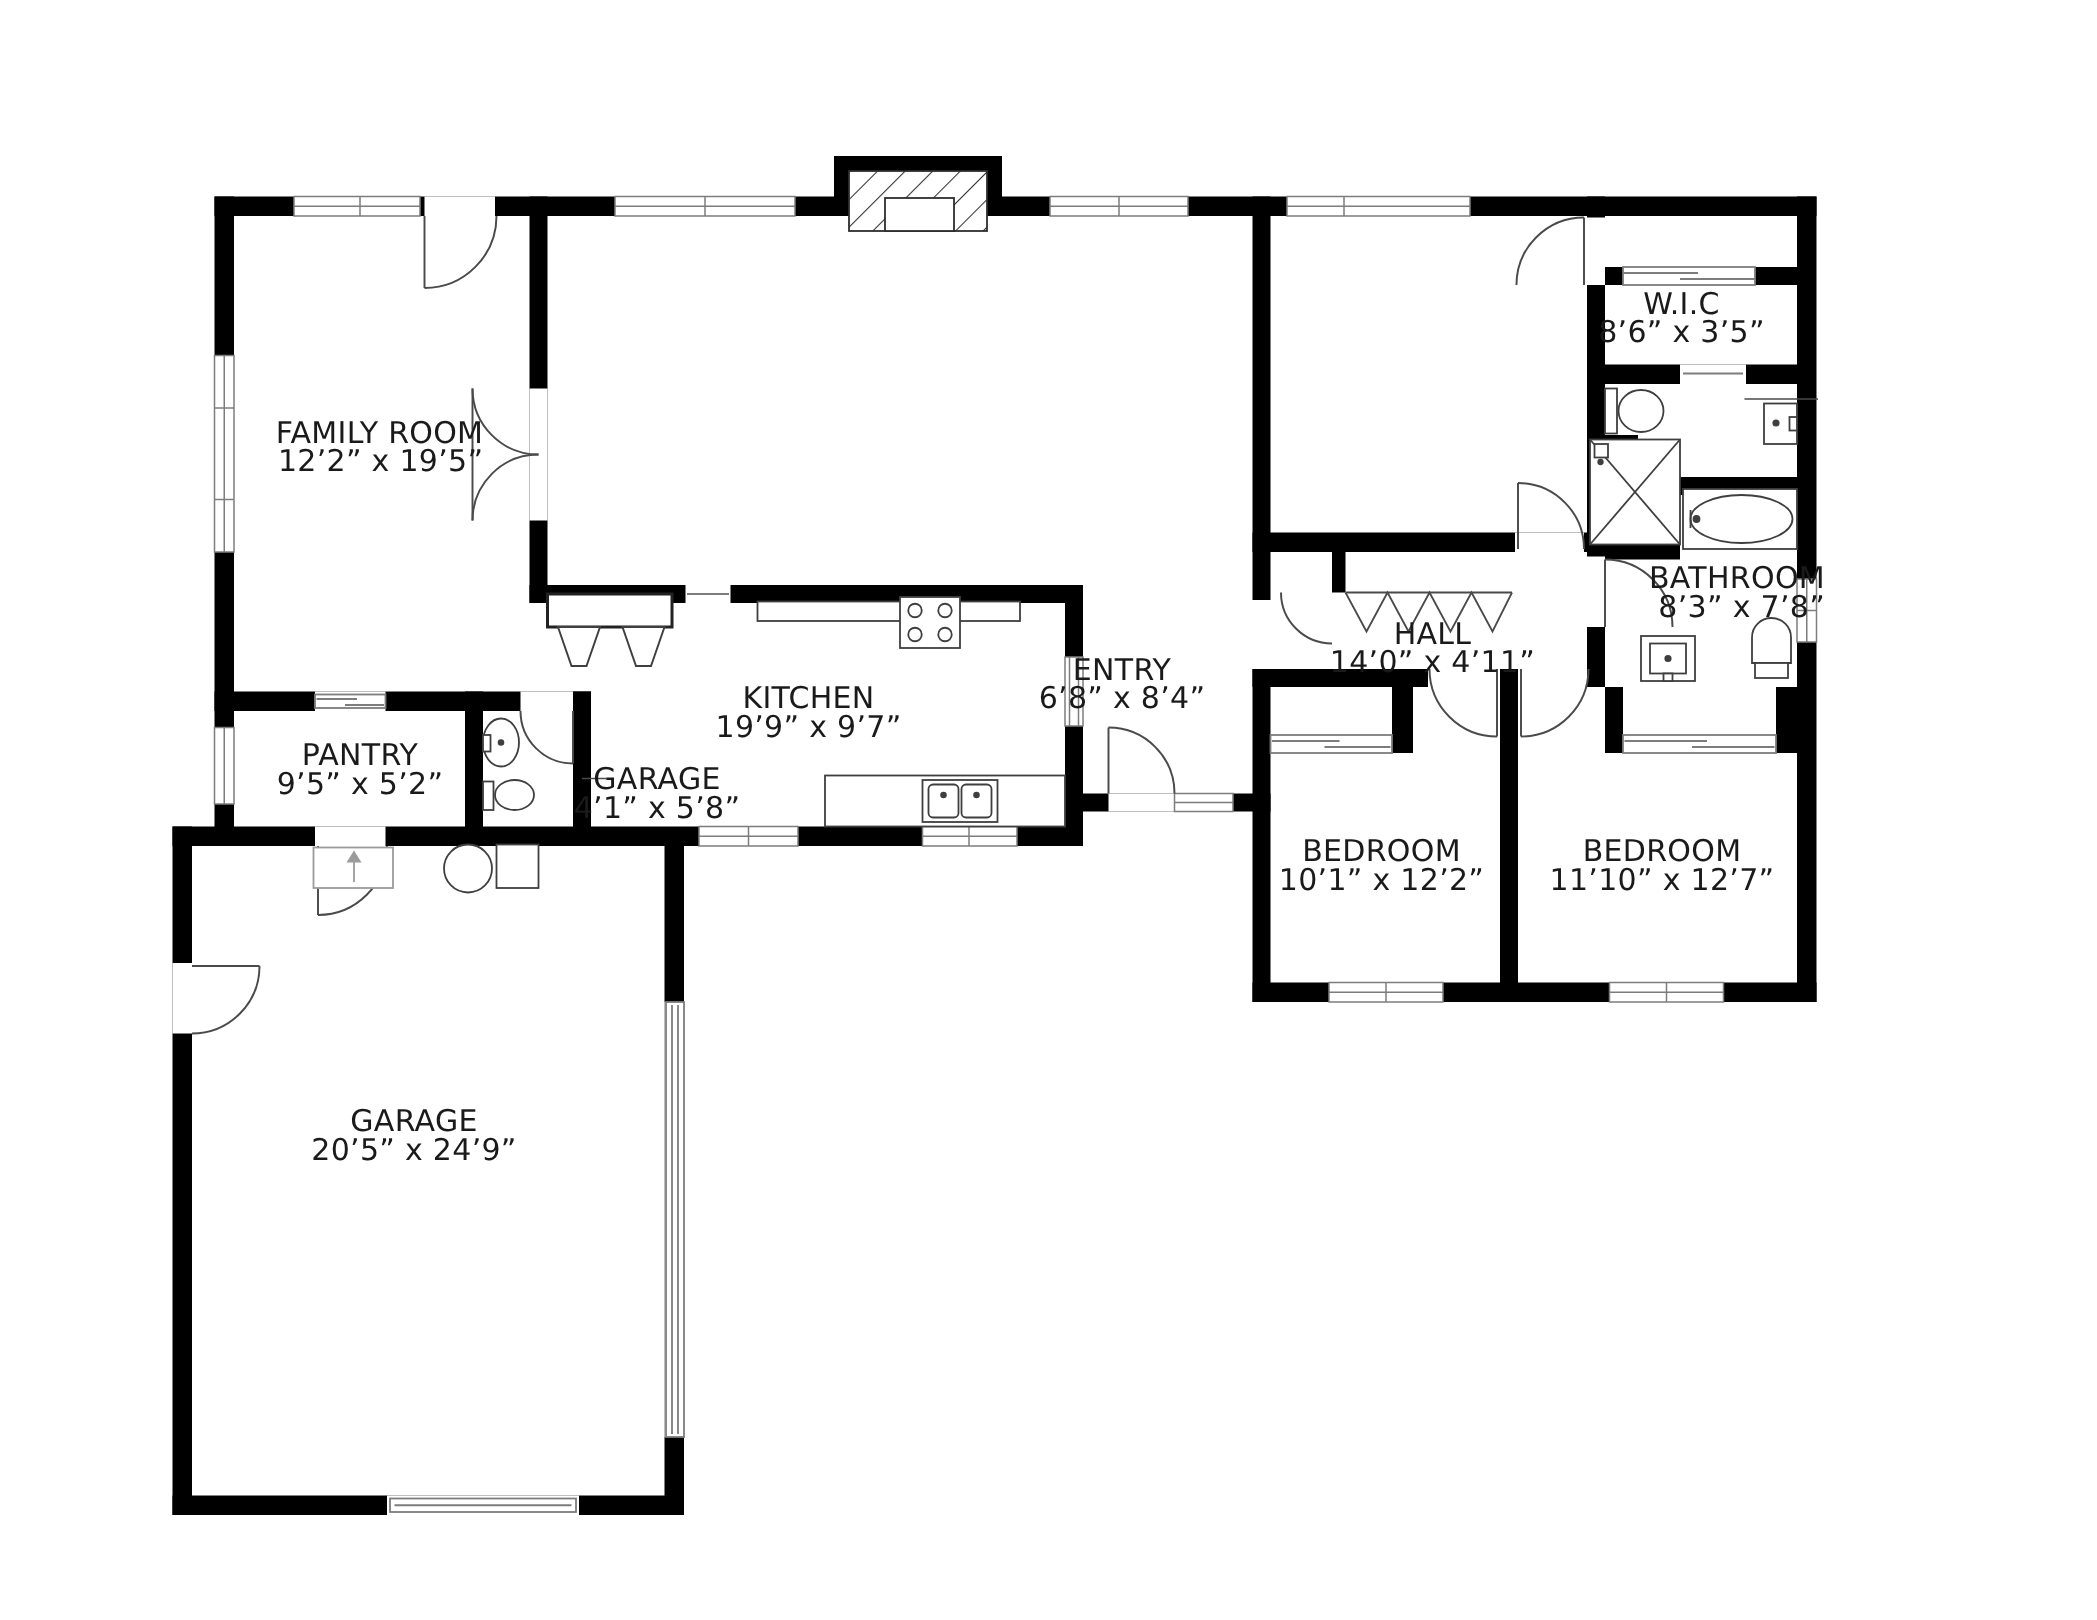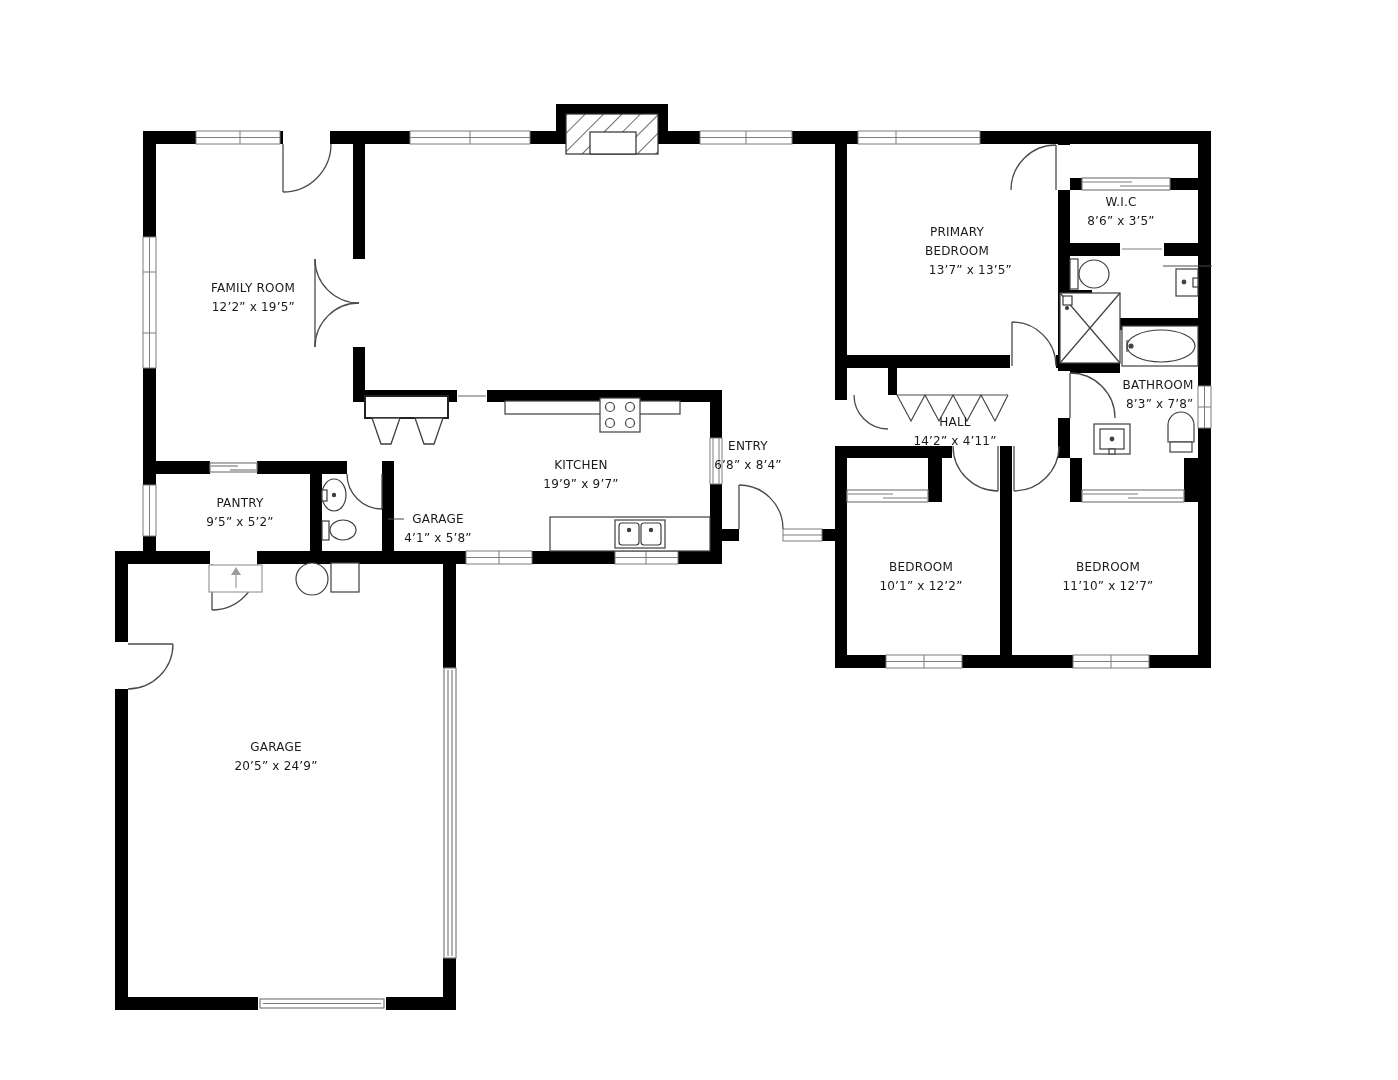--- a/index.html
+++ b/index.html
@@ -9,21 +9,21 @@
     background:#fff;
     font-family:"DejaVu Sans","Liberation Sans",sans-serif;
     overflow:hidden;
   }
   #plan-svg{position:absolute;left:0;top:0;}
   .room-label{
     position:absolute;
     transform:translate(-50%,-50%);
     text-align:center;
     color:#1a1a1a;
-    font-size:12px;
+    font-size:20px;
     line-height:19px;
     letter-spacing:.2px;
     white-space:nowrap;
   }
   .room-label .rl-name{white-space:nowrap;}
   .room-label.wrap .rl-name{white-space:normal;width:110px;margin:0 auto;}
   .room-label .rl-dims{white-space:nowrap;text-align:right;}
 </style>
 </head>
 <body>
@@ -295,47 +295,43 @@
     <line x1="388" y1="519" x2="404" y2="519"></line>
   </g>
 </svg>
 
 <div class="room-label" style="left:253px;top:298px">
   <div class="rl-name">FAMILY ROOM</div>
   <div class="rl-dims">12’2” x 19’5”</div>
 </div>
 
 
-<div class="room-label wrap" style="left:957px;top:251px">
-  <div class="rl-name">PRIMARY BEDROOM</div>
-  <div class="rl-dims">13’7” x 13’5”</div>
-</div>
 
 <div class="room-label" style="left:1121px;top:212px">
   <div class="rl-name">W.I.C</div>
   <div class="rl-dims">8’6” x 3’5”</div>
 </div>
 
 
 <div class="room-label" style="left:1158px;top:395px">
   <div class="rl-name">BATHROOM</div>
   <div class="rl-dims">8’3” x 7’8”</div>
 </div>
 
 <div class="room-label" style="left:955px;top:432px">
   <div class="rl-name">HALL</div>
-  <div class="rl-dims">14’2” x 4’11”</div>
+  <div class="rl-dims">14’0” x 4’11”</div>
 </div>
 
 <div class="room-label" style="left:748px;top:456px">
   <div class="rl-name">ENTRY</div>
   <div class="rl-dims">6’8” x 8’4”</div>
 </div>
 
-<div class="room-label" style="left:581px;top:475px">
+<div class="room-label" style="left:539px;top:475px">
   <div class="rl-name">KITCHEN</div>
   <div class="rl-dims">19’9” x 9’7”</div>
 </div>
 
 <div class="room-label" style="left:240px;top:513px">
   <div class="rl-name">PANTRY</div>
   <div class="rl-dims">9’5” x 5’2”</div>
 </div>
 
 <div class="room-label" style="left:438px;top:529px">

